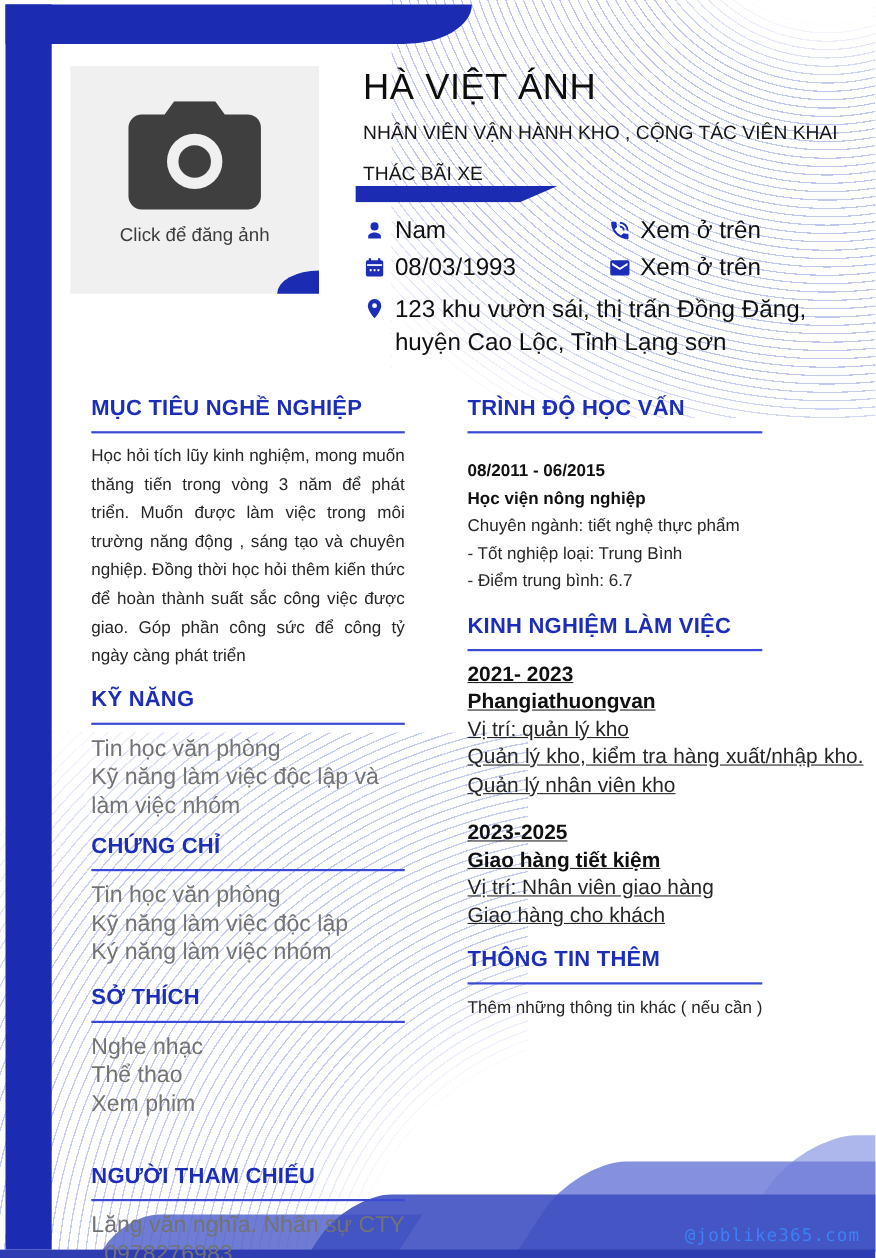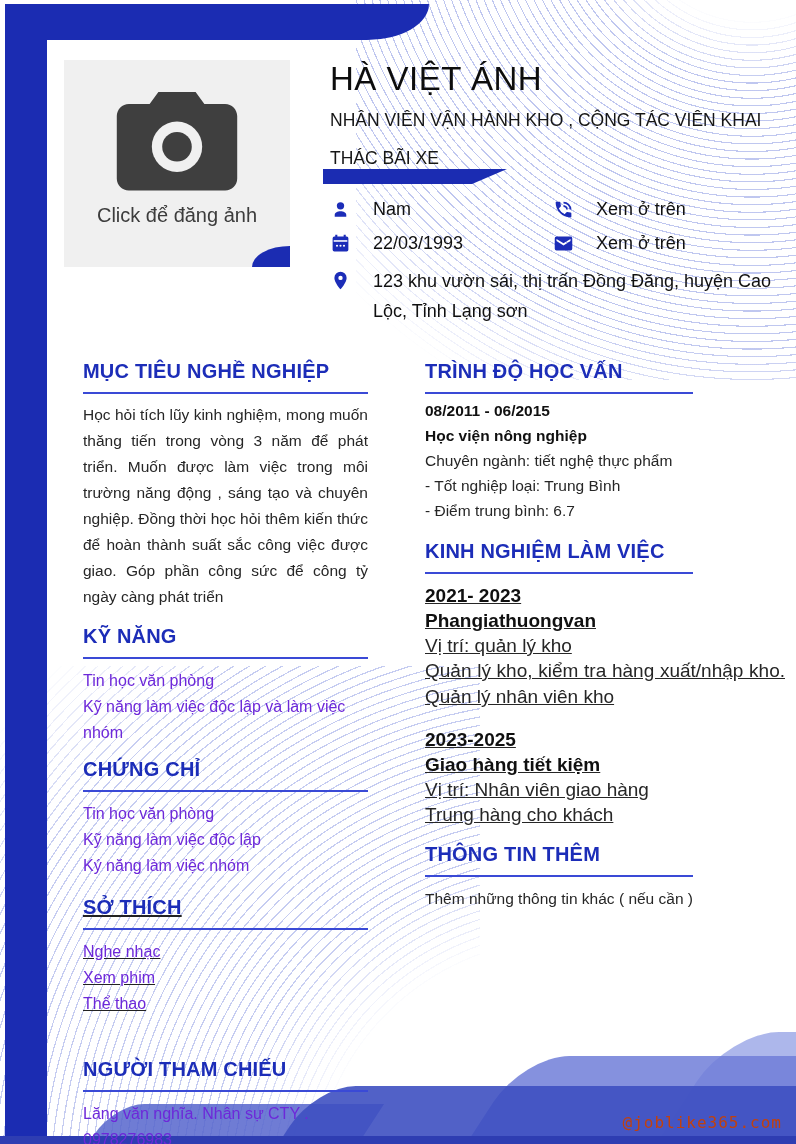--- a/index.html
+++ b/index.html
@@ -28,59 +28,59 @@
   .footer-strip{position:absolute;left:0;bottom:0;width:796px;height:8px;background:#2e3db2;z-index:3;}
   
   .wave{position:absolute;bottom:6px;transform:skewX(-33deg);transform-origin:100% 100%;z-index:2;}
   .wave-light{left:660px;width:260px;height:106px;border-top-left-radius:50px;background:rgba(164,175,233,0.9);}
   .wave-mid{left:470px;width:420px;height:82px;border-top-left-radius:46px;background:rgba(112,126,216,0.85);}
   .wave-small{left:92px;width:270px;height:34px;border-top-left-radius:30px;background:rgba(86,101,205,0.85);}
   .wave-strong{left:282px;width:600px;height:52px;border-top-left-radius:40px;background:rgba(62,80,193,0.9);}
   .watermark{
     position:absolute;right:14px;bottom:12px;z-index:4;
     font-family:"DejaVu Sans Mono","Liberation Mono",monospace;
-    font-size:16px;letter-spacing:1px;color:#c2410c;
+    font-size:16px;letter-spacing:1px;color:#3b82f6;
   }
   
   .photo{
     position:absolute;left:64px;top:60px;width:226px;height:207px;background:#f0f0f0;z-index:3;
     display:flex;flex-direction:column;align-items:center;justify-content:flex-start;cursor:pointer;
   }
   .photo svg{margin-top:32px;}
-  .photo-label{font-size:20px;color:#3c3c3c;margin-top:8px;}
+  .photo-label{font-size:17px;color:#3c3c3c;margin-top:8px;}
   .photo-corner{position:absolute;right:0;bottom:0;width:38px;height:21px;background:#1b2cb2;border-top-left-radius:100% 100%;}
   
   .name{position:absolute;left:330px;top:60px;z-index:3;font-size:33px;font-weight:400;color:#0d0d0d;letter-spacing:0.5px;}
   .job-title{position:absolute;left:330px;top:101px;width:442px;z-index:3;font-size:17.5px;line-height:38px;color:#161616;}
   .title-bar{position:absolute;left:323px;top:169px;width:184px;height:15px;background:#1b2cb2;z-index:3;
     clip-path:polygon(0 0,100% 0,81% 100%,0 100%);}
-  .info-cell{position:absolute;z-index:3;display:flex;align-items:center;gap:22px;font-size:18px;color:#101010;justify-content:center;}
+  .info-cell{position:absolute;z-index:3;display:flex;align-items:center;gap:8px;font-size:22px;color:#101010;justify-content:center;}
   .info-cell.addr{align-items:flex-start;}
   .info-cell .txt{line-height:22px;}
   .info-cell.addr .txt{line-height:30px;width:400px;}
   .ic{flex:0 0 auto;display:block;}
   
   .col{position:absolute;top:360px;z-index:3;}
   .col-left{left:83px;width:285px;}
   .col-right{left:425px;width:360px;}
   .sec-title{
     font-size:20px;font-weight:700;color:#1c2db8;letter-spacing:0.2px;
     padding-bottom:9px;border-bottom:2.5px solid #3a4ad6;margin:0;
   }
   .col-right .sec-title{width:268px;}
   .para{font-size:15.5px;line-height:26px;color:#262626;text-align:justify;margin-top:8px;}
-  .plain-list div{font-size:16px;line-height:26px;color:#6d28d9;}
+  .plain-list div{font-size:21px;line-height:26px;color:#737373;}
   .plain-list{margin-top:9px;}
   .mt-skills{margin-top:15px;}
   .mt-certs{margin-top:12px;}
-  .mt-hobbies{margin-top:17px;text-decoration:underline;}
+  .mt-hobbies{margin-top:17px;}
   .mt-refs{margin-top:41px;}
   .mt-exp{margin-top:17px;}
   .mt-more{margin-top:15px;}
-  .edu-body{margin-top:4px;font-size:15.5px;line-height:25px;color:#262626;}
+  .edu-body{margin-top:22px;font-size:15.5px;line-height:25px;color:#262626;}
   .bold-line{font-weight:700;color:#101010;}
   .job{margin-top:9px;font-size:19px;line-height:25px;color:#262626;text-decoration:underline;}
   .job + .job{margin-top:17px;}
   .job .desc{text-align:justify;line-height:26px;}
 </style>
 </head>
 <body>
 
 <div class="page">
 
@@ -126,21 +126,21 @@
   </div>
 
   <div class="info-cell" style="left:330px;top:232px;">
     <svg class="ic" width="21" height="21" viewBox="0 0 24 24">
       <path fill="#1c2db8" d="M19 4h-1V2h-2.4v2H8.4V2H6v2H5a2 2 0 0 0-2 2v13a2 2 0 0 0 2 2h14a2 2 0 0 0 2-2V6a2 2 0 0 0-2-2z"></path>
       <rect x="4.2" y="8.2" width="15.6" height="1.8" fill="#ffffff"></rect>
       <circle cx="8" cy="14.5" r="1.2" fill="#ffffff"></circle>
       <circle cx="12" cy="14.5" r="1.2" fill="#ffffff"></circle>
       <circle cx="16" cy="14.5" r="1.2" fill="#ffffff"></circle>
     </svg>
-    <span class="txt">22/03/1993</span>
+    <span class="txt">08/03/1993</span>
   </div>
 
   <div class="info-cell" style="left:553px;top:232px;">
     <svg class="ic" width="21" height="21" viewBox="0 0 24 24">
       <path fill="#1c2db8" d="M20 4H4a2 2 0 0 0-2 2v12a2 2 0 0 0 2 2h16a2 2 0 0 0 2-2V6a2 2 0 0 0-2-2zm0 5.2-8 5-8-5V6.8l8 5 8-5v2.4z"></path>
     </svg>
     <span class="txt">Xem ở trên</span>
   </div>
 
   <div class="info-cell addr" style="left:330px;top:266px;">
@@ -171,22 +171,22 @@
         <div>Tin học văn phòng</div>
         <div>Kỹ năng làm việc độc lập</div>
         <div>Ký năng làm việc nhóm</div>
       </div>
     </div>
 
     <div class="mt-hobbies">
       <h2 class="sec-title">SỞ THÍCH</h2>
       <div class="plain-list">
         <div>Nghe nhạc</div>
+        <div>Thể thao</div>
         <div>Xem phim</div>
-        <div>Thể thao</div>
       </div>
     </div>
 
     <div class="mt-refs">
       <h2 class="sec-title">NGƯỜI THAM CHIẾU</h2>
       <div class="plain-list">
         <div>Lăng văn nghĩa. Nhân sự CTY . 0978276983</div>
 
       </div>
     </div>
@@ -211,21 +211,21 @@
       <div class="job">
         <div class="bold-line">2021- 2023</div>
         <div class="bold-line">Phangiathuongvan</div>
         <div>Vị trí: quản lý kho</div>
         <div class="desc">Quản lý kho, kiểm tra hàng xuất/nhập kho. Quản lý nhân viên kho</div>
       </div>
       <div class="job">
         <div class="bold-line">2023-2025</div>
         <div class="bold-line">Giao hàng tiết kiệm</div>
         <div>Vị trí: Nhân viên giao hàng</div>
-        <div class="desc">Trung hàng cho khách</div>
+        <div class="desc">Giao hàng cho khách</div>
       </div>
     </div>
 
     <div class="mt-more">
       <h2 class="sec-title">THÔNG TIN THÊM</h2>
       <div class="plain-list" style="font-size:15.5px;line-height:26px;color:#262626;">Thêm những thông tin khác ( nếu cần )</div>
     </div>
 
   </div>
 

